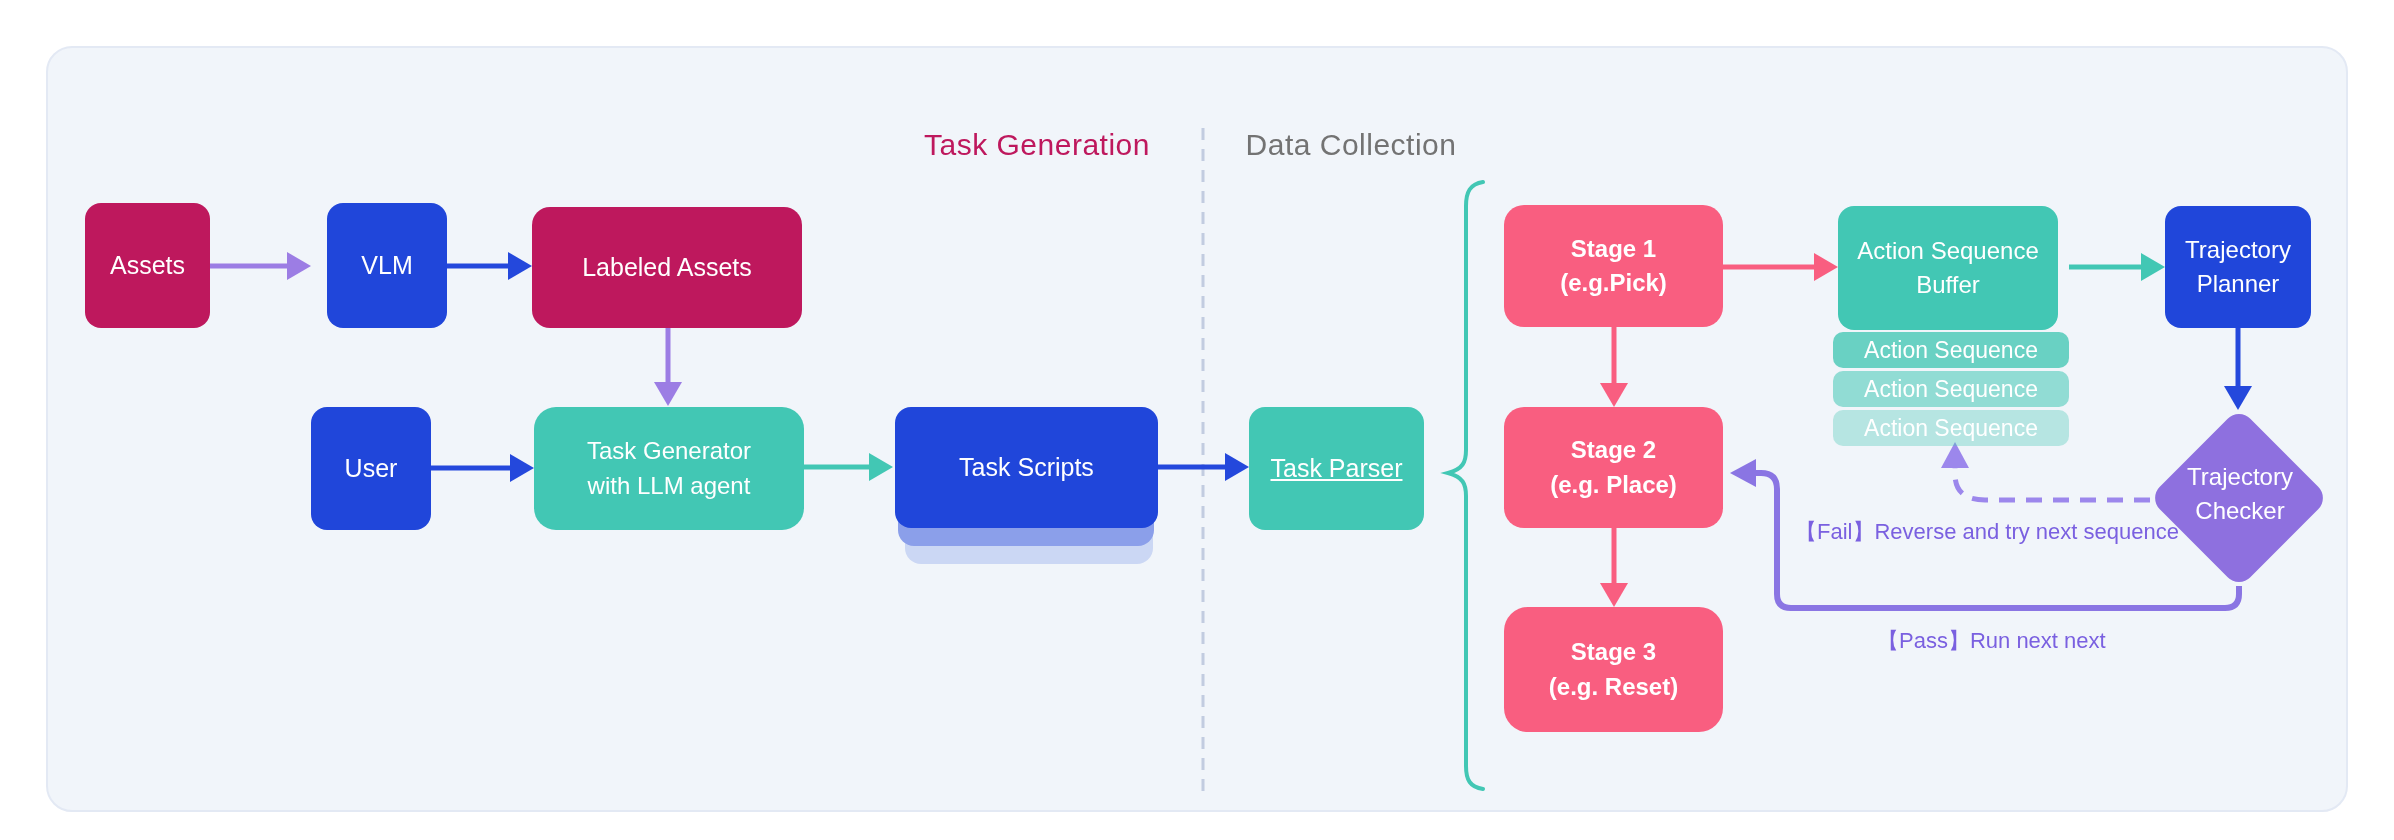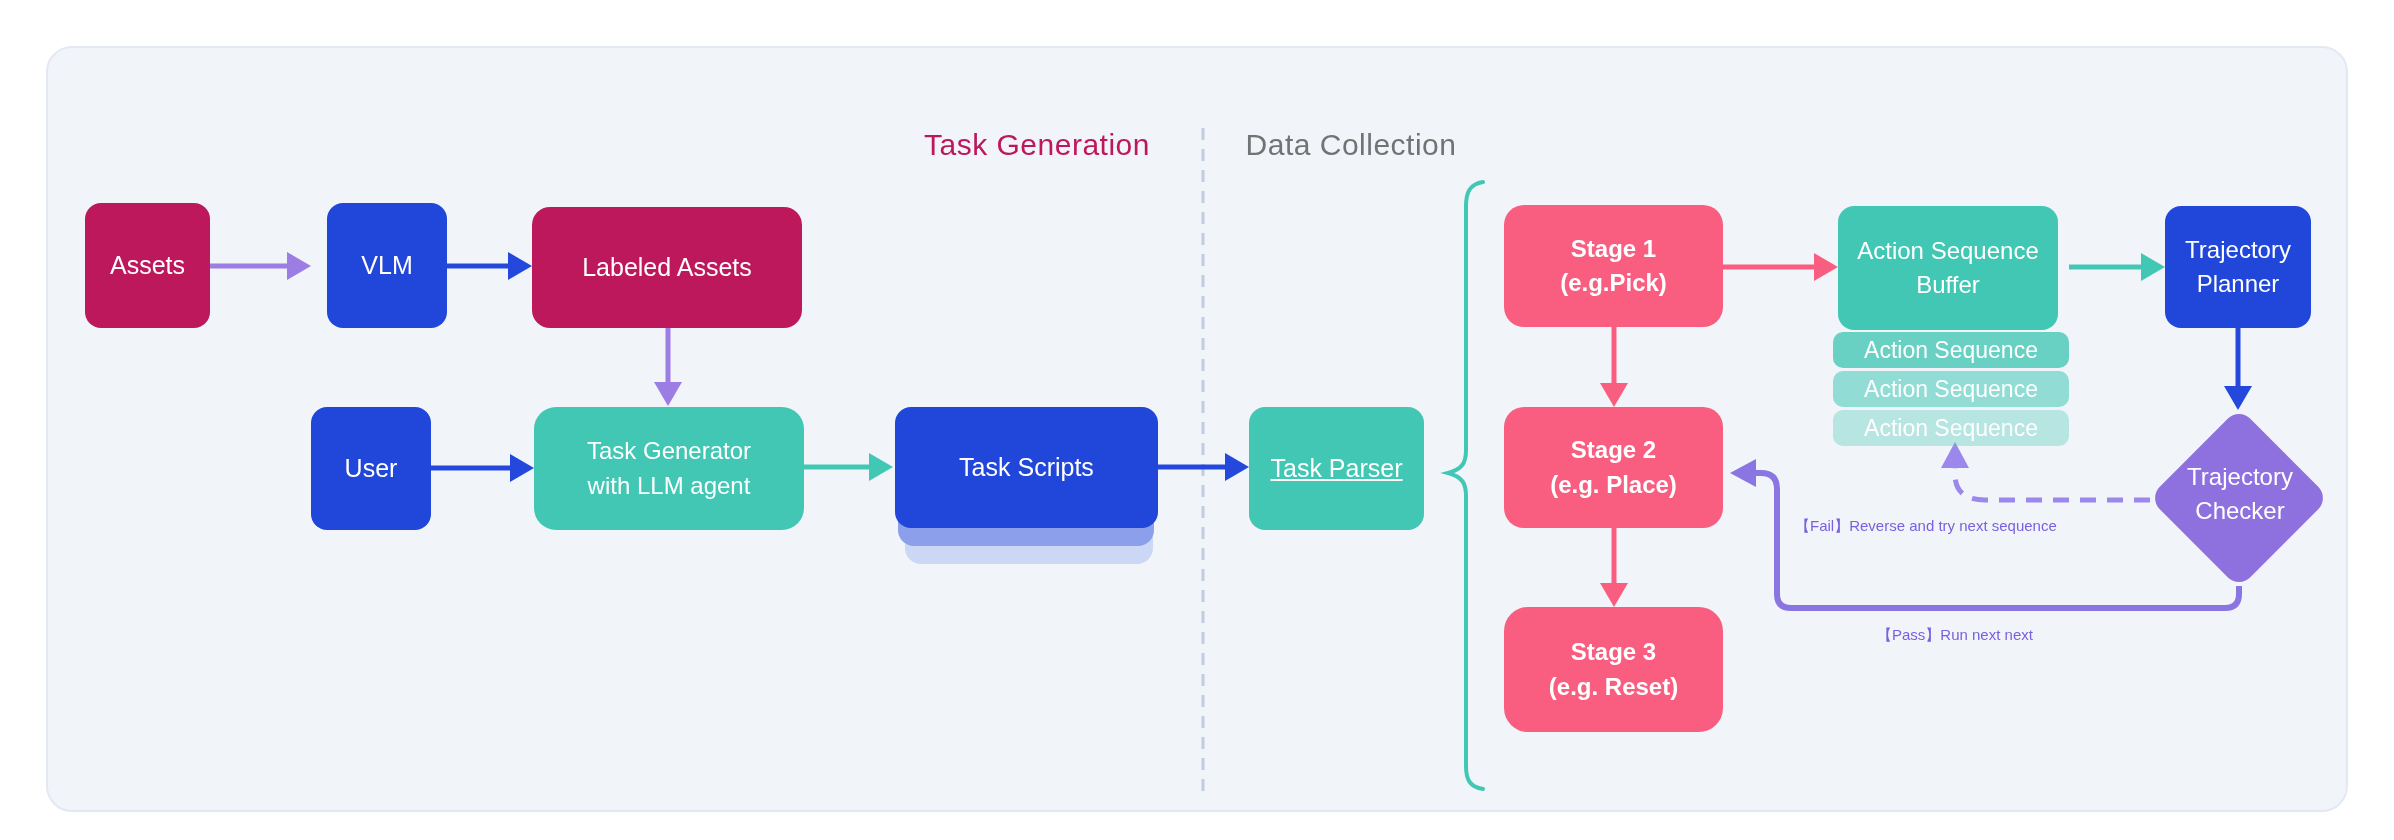--- a/index.html
+++ b/index.html
@@ -14,21 +14,21 @@
   .purple{background:#be185d;}
   .blue{background:#2046da;}
   .teal{background:#42c7b4;}
   .pink{background:#f95e80;font-weight:bold;}
   .section-title{position:absolute;top:128px;font-size:30px;font-weight:500;letter-spacing:.5px;}
   .title-tg{left:917px;width:240px;text-align:center;color:#be185d;}
   .title-dc{left:1240px;width:222px;text-align:center;color:#737373;}
   .buffer-row{position:absolute;left:1833px;width:236px;height:36px;border-radius:10px;
         display:flex;align-items:center;justify-content:center;font-size:23px;color:#ffffff;}
   .stack{position:absolute;border-radius:16px;}
-  .edge-label{position:absolute;font-size:15px;color:#7a60e0;font-weight:500;white-space:nowrap;}
+  .edge-label{position:absolute;font-size:22px;color:#7a60e0;font-weight:500;white-space:nowrap;}
   .diamond{position:absolute;left:2175px;top:434px;width:128px;height:128px;background:#8e70df;
         border-radius:16px;transform:rotate(45deg);}
   .diamond-label{position:absolute;left:2154px;top:460px;width:172px;text-align:center;
         color:#fff;font-size:24px;line-height:1.42;white-space:pre-line;}
   .fs25{font-size:25px;}
   .fs24{font-size:24px;}
 </style>
 </head>
 <body>
 

